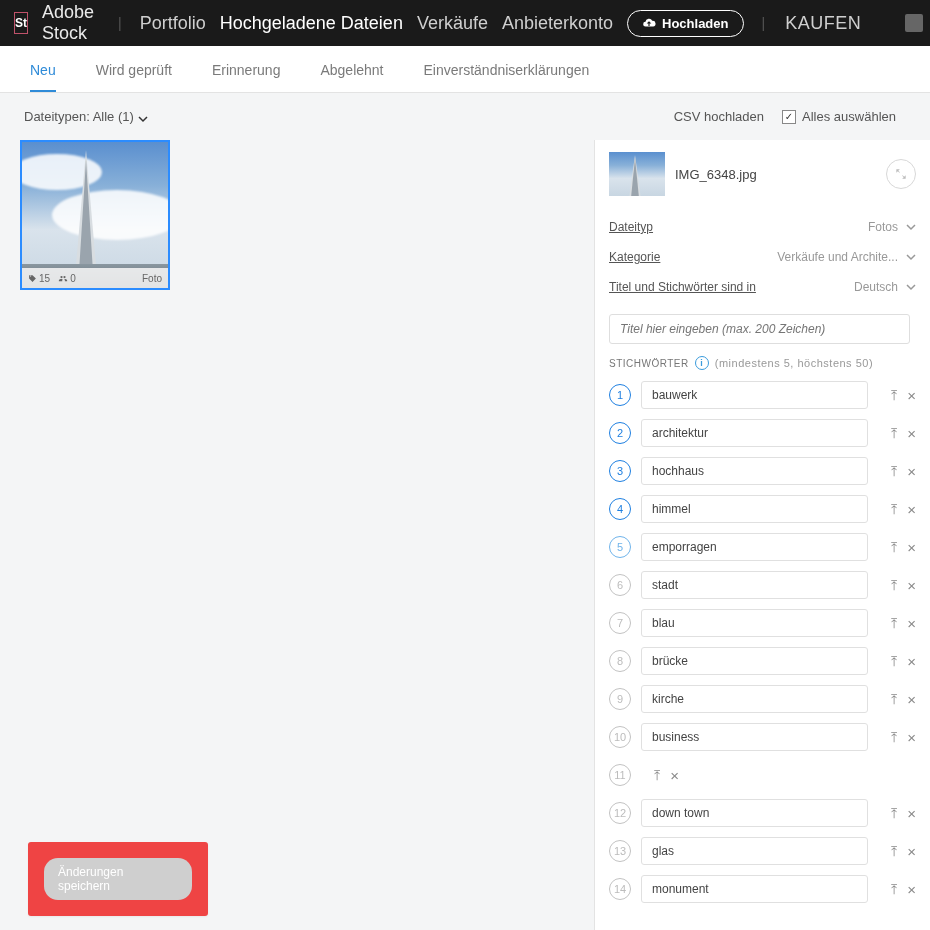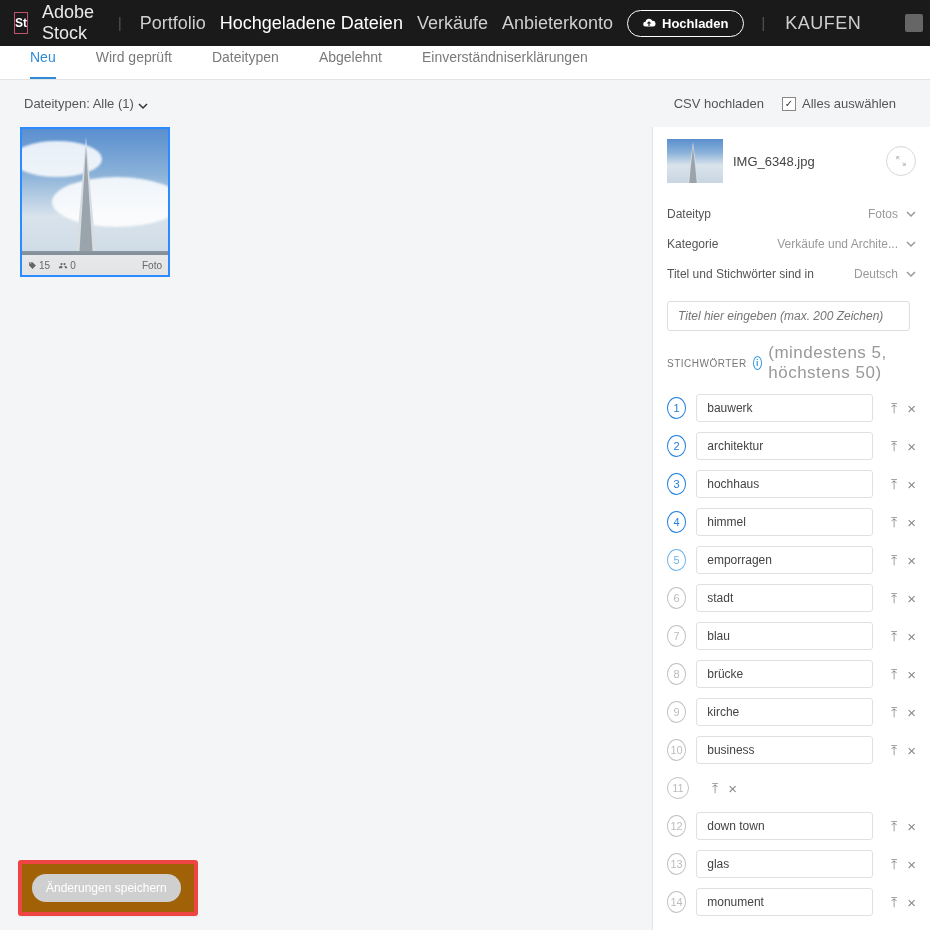--- a/index.html
+++ b/index.html
@@ -29,21 +29,21 @@
   .navlink{color:#cfcfcf;font-size:18px;cursor:pointer;white-space:nowrap;}
   .navlink.active{color:#fff;}
   .upload-btn{border:1.5px solid #fff;color:#fff;border-radius:18px;padding:5px 14px;display:flex;align-items:center;gap:6px;font-weight:600;font-size:13px;cursor:pointer;}
   .upload-btn svg{width:14px;height:14px;fill:#fff;}
   .topnav-right{margin-left:auto;display:flex;align-items:center;gap:16px;}
   .user-box{display:flex;align-items:center;gap:6px;color:#eaeaea;font-size:16px;cursor:pointer;padding-left:28px;}
   .avatar-ico{width:18px;height:18px;background:#666;border-radius:2px;display:inline-block;}
   .adobe-logo{font-size:12px;letter-spacing:1px;color:#bbb;display:flex;align-items:center;gap:4px;}
   .adobe-mark{width:14px;height:12px;display:inline-block;}
   
-  .tabs{background:#fff;height:34px;display:flex;align-items:flex-end;gap:40px;padding:0 30px;border-bottom:1px solid var(--border);}
+  .tabs{background:#fff;height:47px;display:flex;align-items:flex-end;gap:40px;padding:0 30px;border-bottom:1px solid var(--border);}
   .tab{color:#7a7a7a;font-size:14px;padding-bottom:14px;position:relative;cursor:pointer;}
   .tab.active{color:#2f8bd8;}
   .tab.active::after{content:"";position:absolute;left:0;right:0;bottom:0;height:2px;background:#2f8bd8;}
   
   .toolbar{display:flex;align-items:center;padding:16px 24px;font-size:13px;color:#555;background:var(--page-bg);}
   .filetypes{cursor:pointer;display:flex;align-items:center;gap:4px;}
   .toolbar .spacer{flex:1;}
   .csv-link{color:#555;margin-right:18px;cursor:pointer;}
   .selectall{display:flex;align-items:center;gap:6px;cursor:pointer;margin-right:10px;}
   .checkbox{width:14px;height:14px;border:1px solid #888;display:inline-flex;align-items:center;justify-content:center;font-size:10px;color:#333;background:#fff;}
@@ -56,46 +56,46 @@
   .sky{position:absolute;inset:0;background:linear-gradient(180deg,#5a8fcf 0%,#88b0d8 30%,#d9e3ec 60%,#c8d6e2 100%);}
   .cloud1{position:absolute;width:90px;height:36px;background:rgba(255,255,255,.85);border-radius:50%;top:12px;left:-10px;filter:blur(1px);}
   .cloud2{position:absolute;width:130px;height:50px;background:rgba(255,255,255,.85);border-radius:50%;top:48px;left:30px;filter:blur(1px);}
   .tower{position:absolute;left:52px;top:8px;width:0;height:0;border-left:12px solid transparent;border-right:12px solid transparent;border-bottom:138px solid #d8dde1;}
   .tower2{position:absolute;left:56px;top:18px;width:0;height:0;border-left:8px solid transparent;border-right:8px solid transparent;border-bottom:128px solid #9aa4ad;}
   .bldg{position:absolute;bottom:0;left:0;right:0;height:24px;background:linear-gradient(0deg,#5e6a72 0%,#8a97a0 100%);}
   .thumb-footer{position:absolute;left:0;right:0;bottom:0;height:20px;background:rgba(245,245,245,.88);display:flex;align-items:center;font-size:10px;color:#666;padding:0 6px;justify-content:space-between;gap:27px;}
   .tf-left{display:flex;align-items:center;gap:8px;}
   .tf-left span{display:flex;align-items:center;gap:2px;}
   
-  .right{width:278px;background:#fff;border-left:1px solid var(--border);display:flex;flex-direction:column;overflow:hidden;}
+  .right{width:336px;background:#fff;border-left:1px solid var(--border);display:flex;flex-direction:column;overflow:hidden;}
   .detail-head{display:flex;align-items:center;gap:10px;padding:12px 14px;position:relative;}
   .detail-thumb{width:56px;height:44px;background:#fff;position:relative;overflow:hidden;}
   .detail-thumb .sky{border-radius:0;}
   .file-name{font-size:13px;color:#444;flex:1;white-space:nowrap;overflow:hidden;text-overflow:ellipsis;}
   .expand-circle{width:30px;height:30px;border:1px solid #d8d8d8;border-radius:50%;display:flex;align-items:center;justify-content:center;color:#999;cursor:pointer;}
   .meta{padding:4px 14px;}
   .meta-row{display:flex;align-items:center;height:30px;font-size:12px;color:#555;}
-  .meta-label{flex:1;color:#555;}
+  .meta-label{flex:1;color:#555;text-decoration:underline;}
   .meta-val{color:#999;max-width:130px;white-space:nowrap;overflow:hidden;text-overflow:ellipsis;cursor:pointer;}
   .meta-row svg{width:10px;height:10px;margin-left:8px;fill:#999;}
   .title-input{margin:8px 20px 4px 14px;}
   .title-input input{width:100%;height:30px;border:1px solid #dedede;border-radius:3px;font-size:12px;font-style:italic;color:#999;padding:0 10px;}
   .kw-header{display:flex;align-items:center;gap:6px;font-size:10px;letter-spacing:.5px;color:#777;padding:8px 14px 6px;}
   .kw-header .label{text-transform:uppercase;}
   .kw-header .info{width:14px;height:14px;border:1px solid #3a9bdc;border-radius:50%;display:inline-flex;align-items:center;justify-content:center;color:#3a9bdc;font-size:9px;font-weight:700;}
   .kw-list{padding:0 14px 40px 14px;overflow-y:auto;}
   .kw-row{display:flex;align-items:center;height:38px;gap:10px;}
   .kw-num{width:22px;height:22px;border:1.5px solid #c2c2c2;border-radius:50%;display:flex;align-items:center;justify-content:center;font-size:11px;color:#bcbcbc;}
   .kw-num.top{border-color:#1e7fe0;color:#1e7fe0;}
   .kw-num.near{border-color:#6fb3ea;color:#6fb3ea;}
   .kw-field{flex:1;height:28px;border:1px solid #e0e0e0;border-radius:3px;font-size:12px;color:#444;padding:0 10px;background:#fff;}
   .kw-actions{display:flex;gap:10px;color:#8a8a8a;font-size:13px;width:38px;justify-content:flex-end;}
   .kw-actions span{cursor:pointer;}
   
-  .savebar{position:absolute;left:18px;bottom:14px;width:180px;background:#a16207;border:4px solid #ef4444;border-radius:3px;padding:10px;box-shadow:0 1px 2px rgba(0,0,0,.05);}
+  .savebar{position:absolute;left:28px;bottom:14px;width:180px;background:#ef4444;border:6px solid #ef4444;border-radius:3px;padding:10px;box-shadow:0 1px 2px rgba(0,0,0,.05);}
   .savebtn{display:inline-block;background:var(--chip-bg);color:#fff;font-size:12px;padding:7px 14px;border-radius:14px;cursor:pointer;}
   .chev{width:10px;height:10px;display:inline-block;}
   .chev svg{width:10px;height:10px;fill:#555;}
 </style>
 </head>
 <body>
 
 <div class="app">
 
   <div class="topnav">
@@ -127,21 +127,21 @@
             <path fill="#bbb" d="M12 0h8v18zM0 0h8L0 18zM10 6l5 12h-3l-1.5-4H7z"></path>
           </svg>
         <span>Alle</span>
       </div>
     </div>
   </div>
 
   <div class="tabs">
     <div class="tab active">Neu</div>
     <div class="tab">Wird geprüft</div>
-    <div class="tab">Dateitypen</div>
+    <div class="tab">Erinnerung</div>
     <div class="tab">Abgelehnt</div>
     <div class="tab">Einverständniserklärungen</div>
   </div>
 
   <div class="toolbar">
     <div class="filetypes">
       <span>Dateitypen: Alle (1)</span>
       <span class="chev"><svg viewBox="0 0 10 10">
             <path d="M1 3l4 4 4-4" fill="none" stroke="#333" stroke-width="1.5"></path>
           </svg></span>
@@ -230,21 +230,21 @@
         </div>
       </div>
 
       <div class="title-input">
         <input type="text" placeholder="Titel hier eingeben (max. 200 Zeichen)" style="">
       </div>
 
       <div class="kw-header">
         <span class="label">STICHWÖRTER</span>
         <span class="info">i</span>
-        <span style="font-size:17px;color:#999;">(mindestens 5, höchstens 50)</span>
+        <span style="font-size:11px;color:#999;">(mindestens 5, höchstens 50)</span>
       </div>
 
       <div class="kw-list" id="kw-list">
           <div class="kw-row">
             <div class="kw-num top">1</div>
             <input class="kw-field" value="bauwerk" style="">
             <div class="kw-actions">
               <span style="font-size: 14px;">⤒</span>
               <span style="font-size: 15px;">×</span>
             </div>

